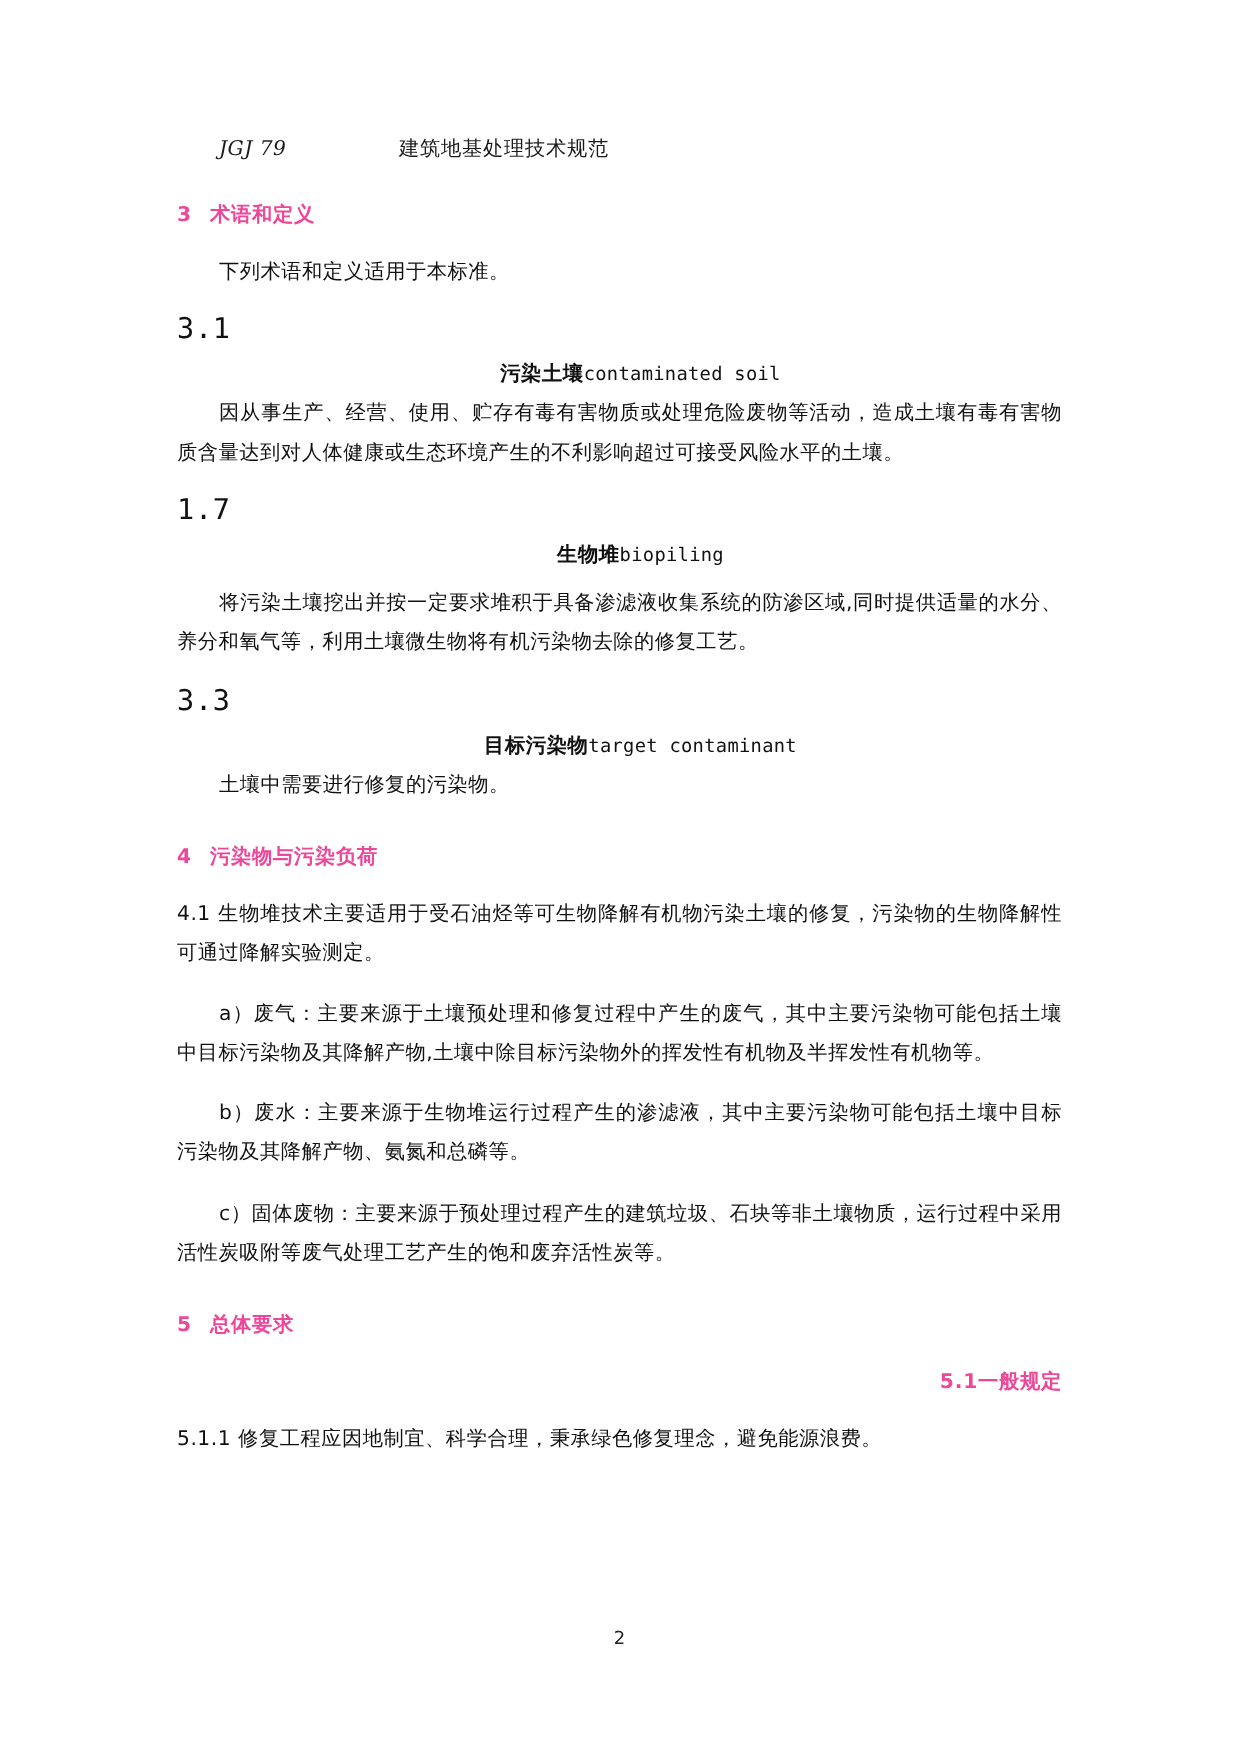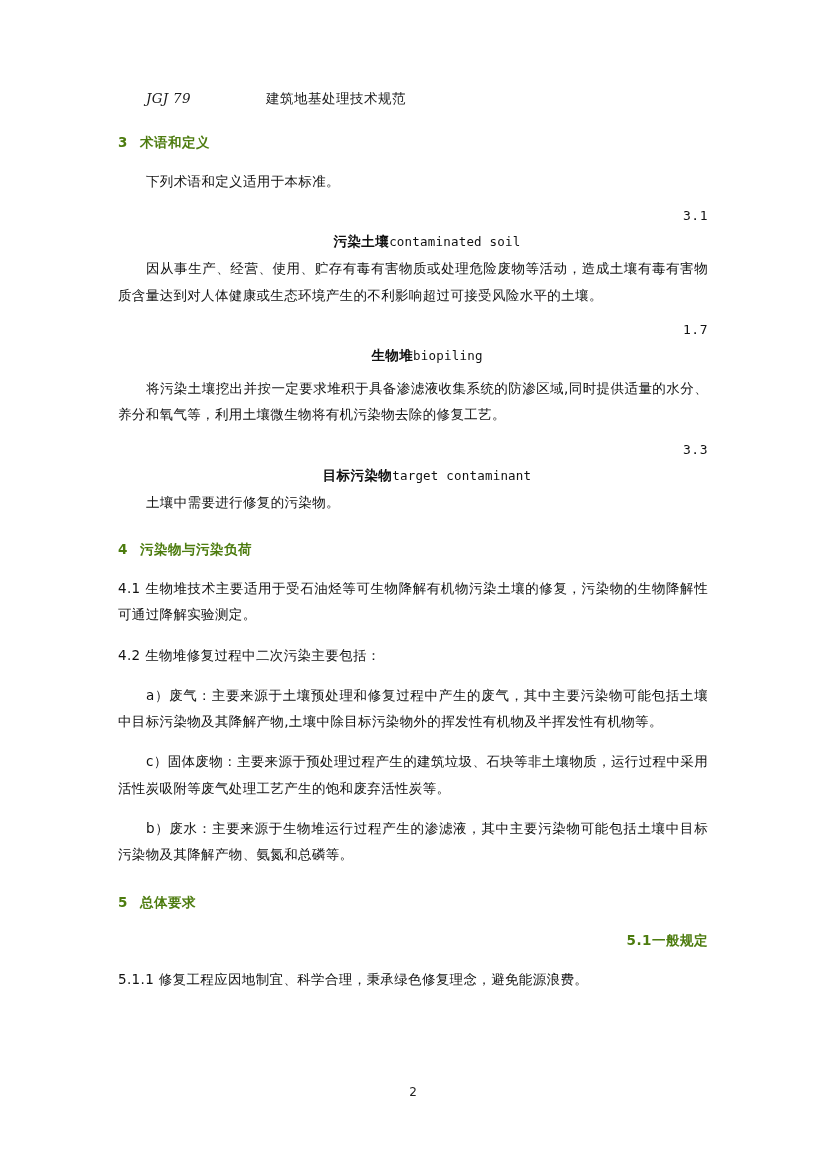--- a/index.html
+++ b/index.html
@@ -41,38 +41,37 @@
     width: 120px;
   }
   .doc-header .std-title {
     font-family: "DejaVu Sans", sans-serif;
     font-size: 13.5px;
     letter-spacing: 0.5px;
   }
   
   .sec-h {
     font-size: 13.5px;
-    color: #4d7c0f;
+    color: #ec4899;
     margin: 0 0 16px 0;
     font-weight: bold;
     letter-spacing: 0.5px;
   }
   .sec-h .num {
     display: inline-block;
     min-width: 22px;
     font-weight: bold;
   }
   
   .clause-num {
-    font-size: 13px;
+    font-size: 19px;
     color: #111;
     margin: 0 0 10px 0;
     letter-spacing: 0.5px;
     font-family: "DejaVu Sans Mono", monospace;
-    text-align: right;
   }
   
   .term-line {
     font-size: 13.5px;
     color: #111;
     margin: 0 0 4px 0;
     padding-left: 28px;
     font-weight: bold;
     letter-spacing: 0.4px;
     text-align: center;
@@ -155,24 +154,23 @@
     <p class="term-line">
       <span>目标污染物</span><span class="latin">target contaminant</span>
     </p>
     <p class="para indent">土壤中需要进行修复的污染物。</p>
 
     <div class="sec-h spaced-top">
       <span class="num">4</span><span>污染物与污染负荷</span>
     </div>
 
     <p class="para hang">4.1  生物堆技术主要适用于受石油烃等可生物降解有机物污染土壤的修复，污染物的生物降解性可通过降解实验测定。</p>
-    <p class="para hang">4.2  生物堆修复过程中二次污染主要包括：</p>
     <p class="para list">a）废气：主要来源于土壤预处理和修复过程中产生的废气，其中主要污染物可能包括土壤中目标污染物及其降解产物,土壤中除目标污染物外的挥发性有机物及半挥发性有机物等。</p>
+    <p class="para list">b）废水：主要来源于生物堆运行过程产生的渗滤液，其中主要污染物可能包括土壤中目标污染物及其降解产物、氨氮和总磷等。</p>
     <p class="para list">c）固体废物：主要来源于预处理过程产生的建筑垃圾、石块等非土壤物质，运行过程中采用活性炭吸附等废气处理工艺产生的饱和废弃活性炭等。</p>
-    <p class="para list">b）废水：主要来源于生物堆运行过程产生的渗滤液，其中主要污染物可能包括土壤中目标污染物及其降解产物、氨氮和总磷等。</p>
 
     <div class="sec-h spaced-top">
       <span class="num">5</span><span>总体要求</span>
     </div>
 
     <div class="sec-h sub">
       <span class="num" style="min-width:34px">5.1</span><span>一般规定</span>
     </div>
 
     <p class="para hang">5.1.1  修复工程应因地制宜、科学合理，秉承绿色修复理念，避免能源浪费。</p>

